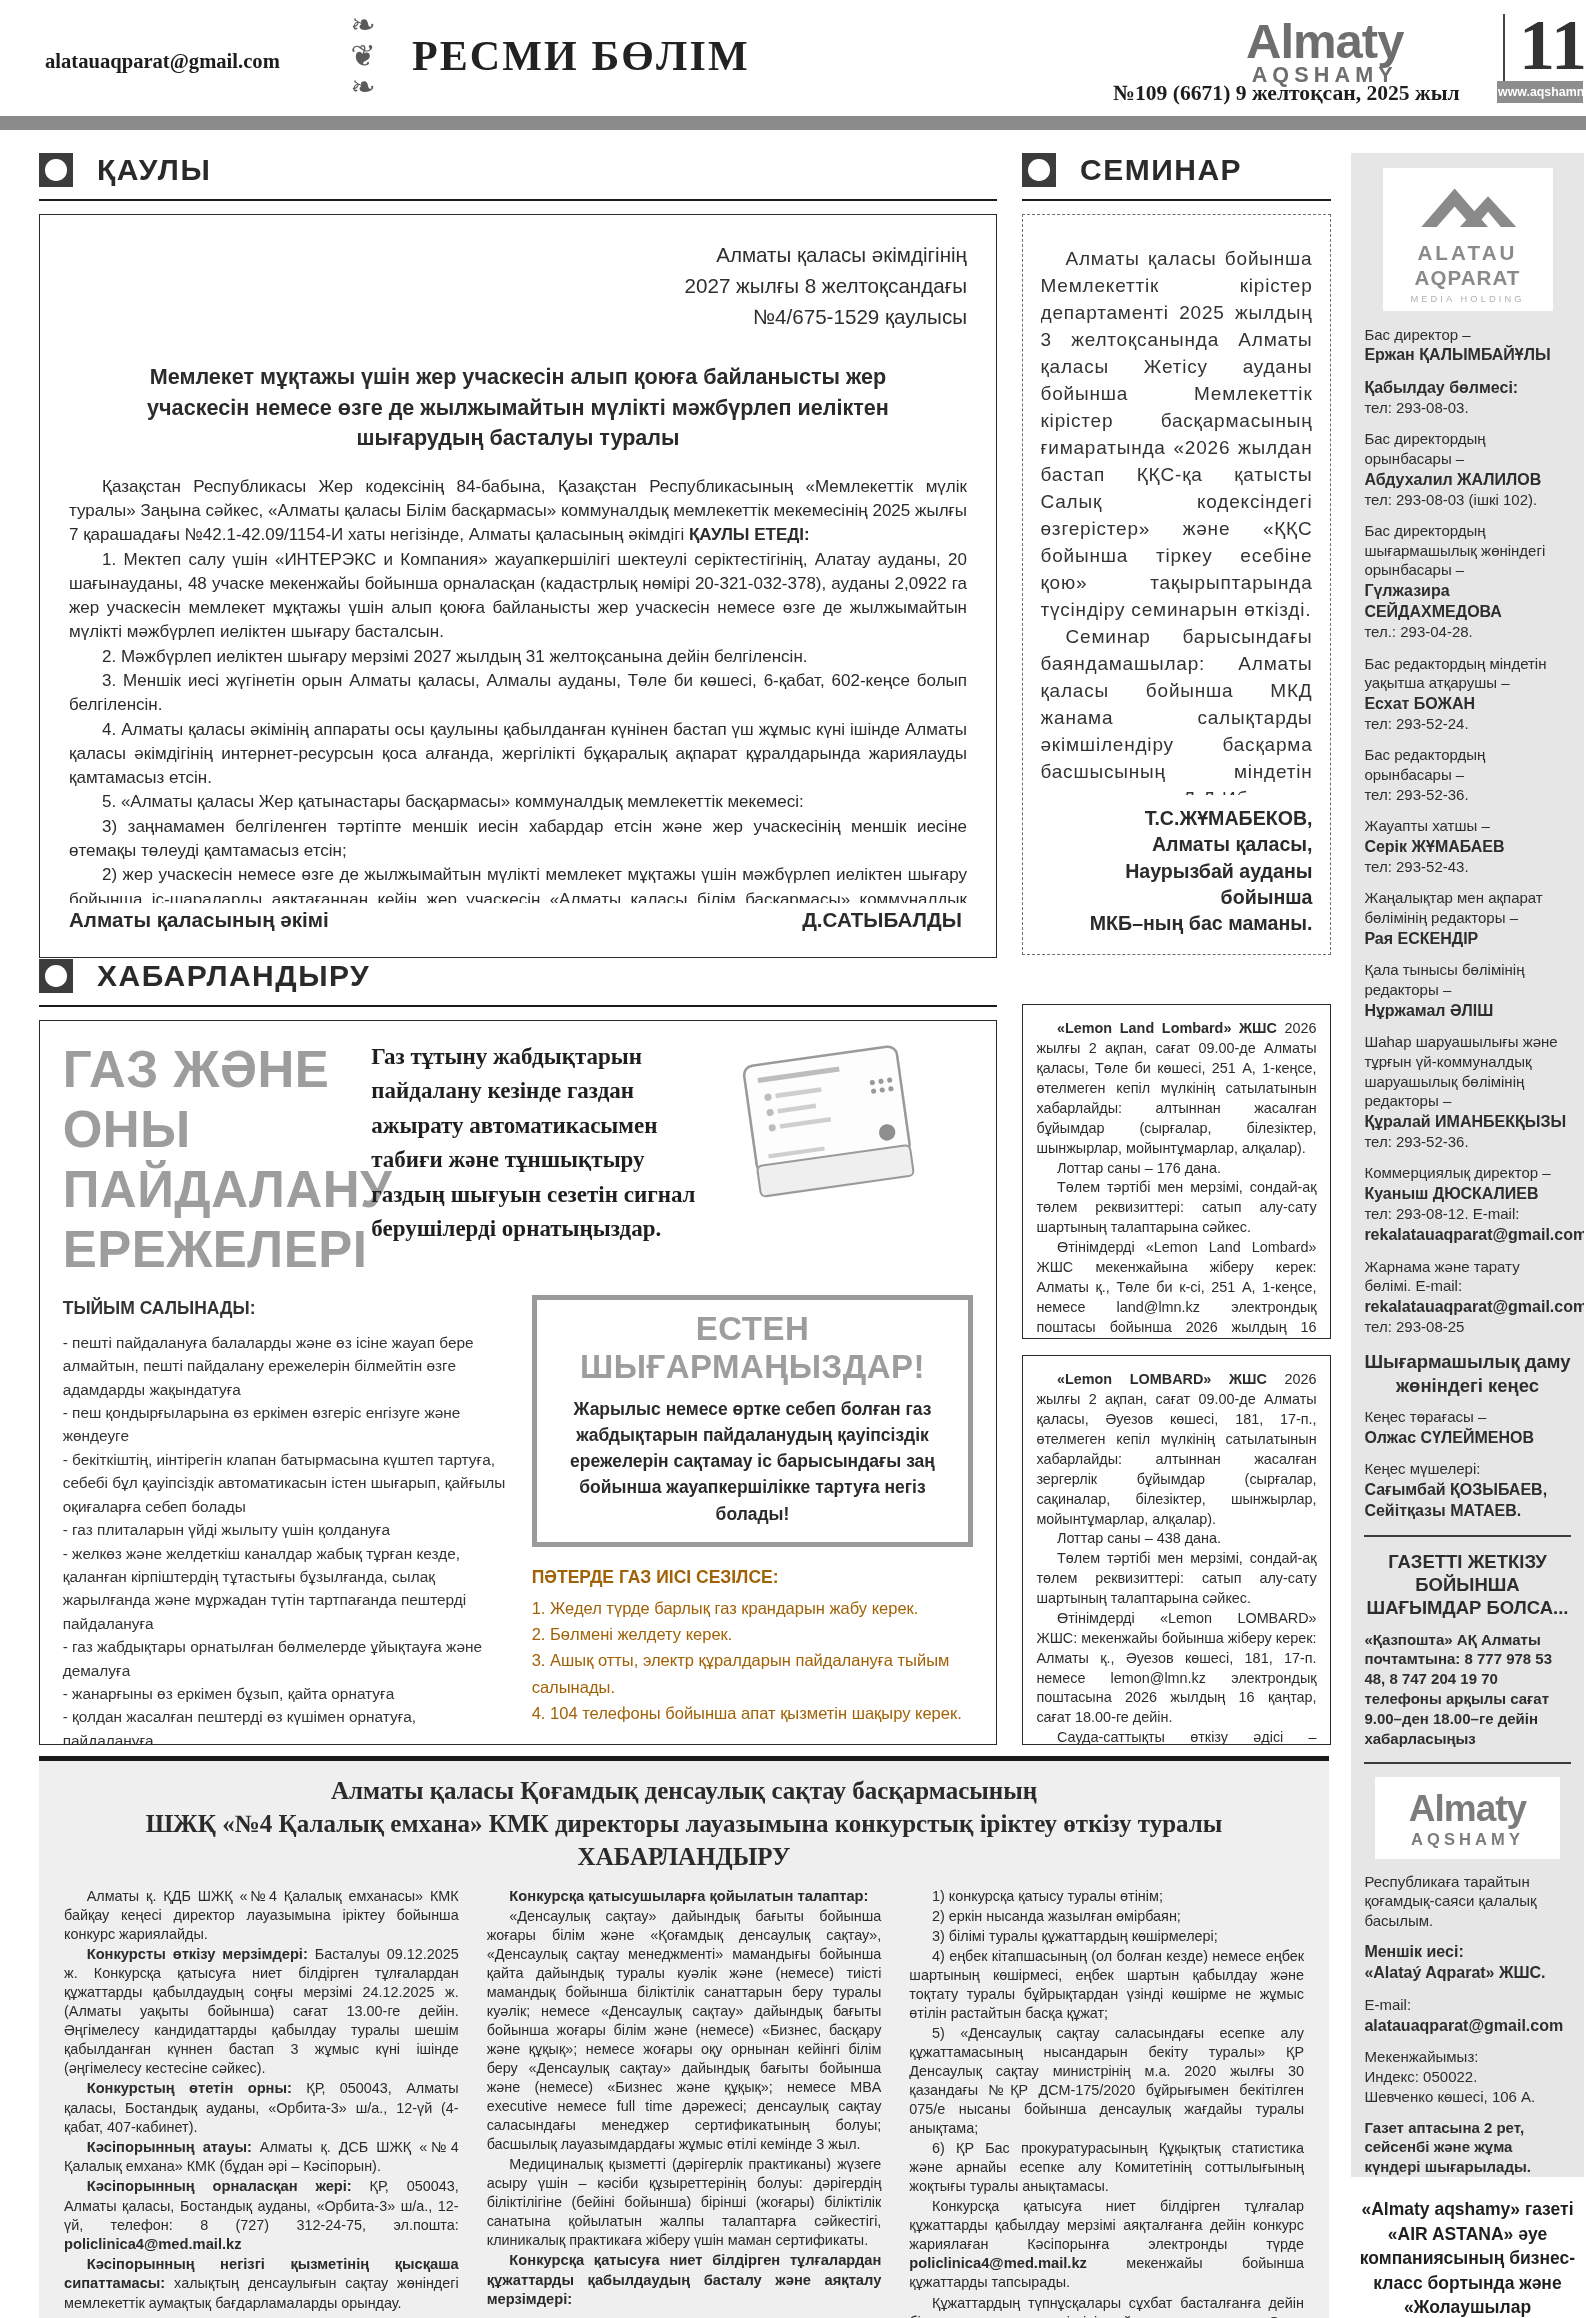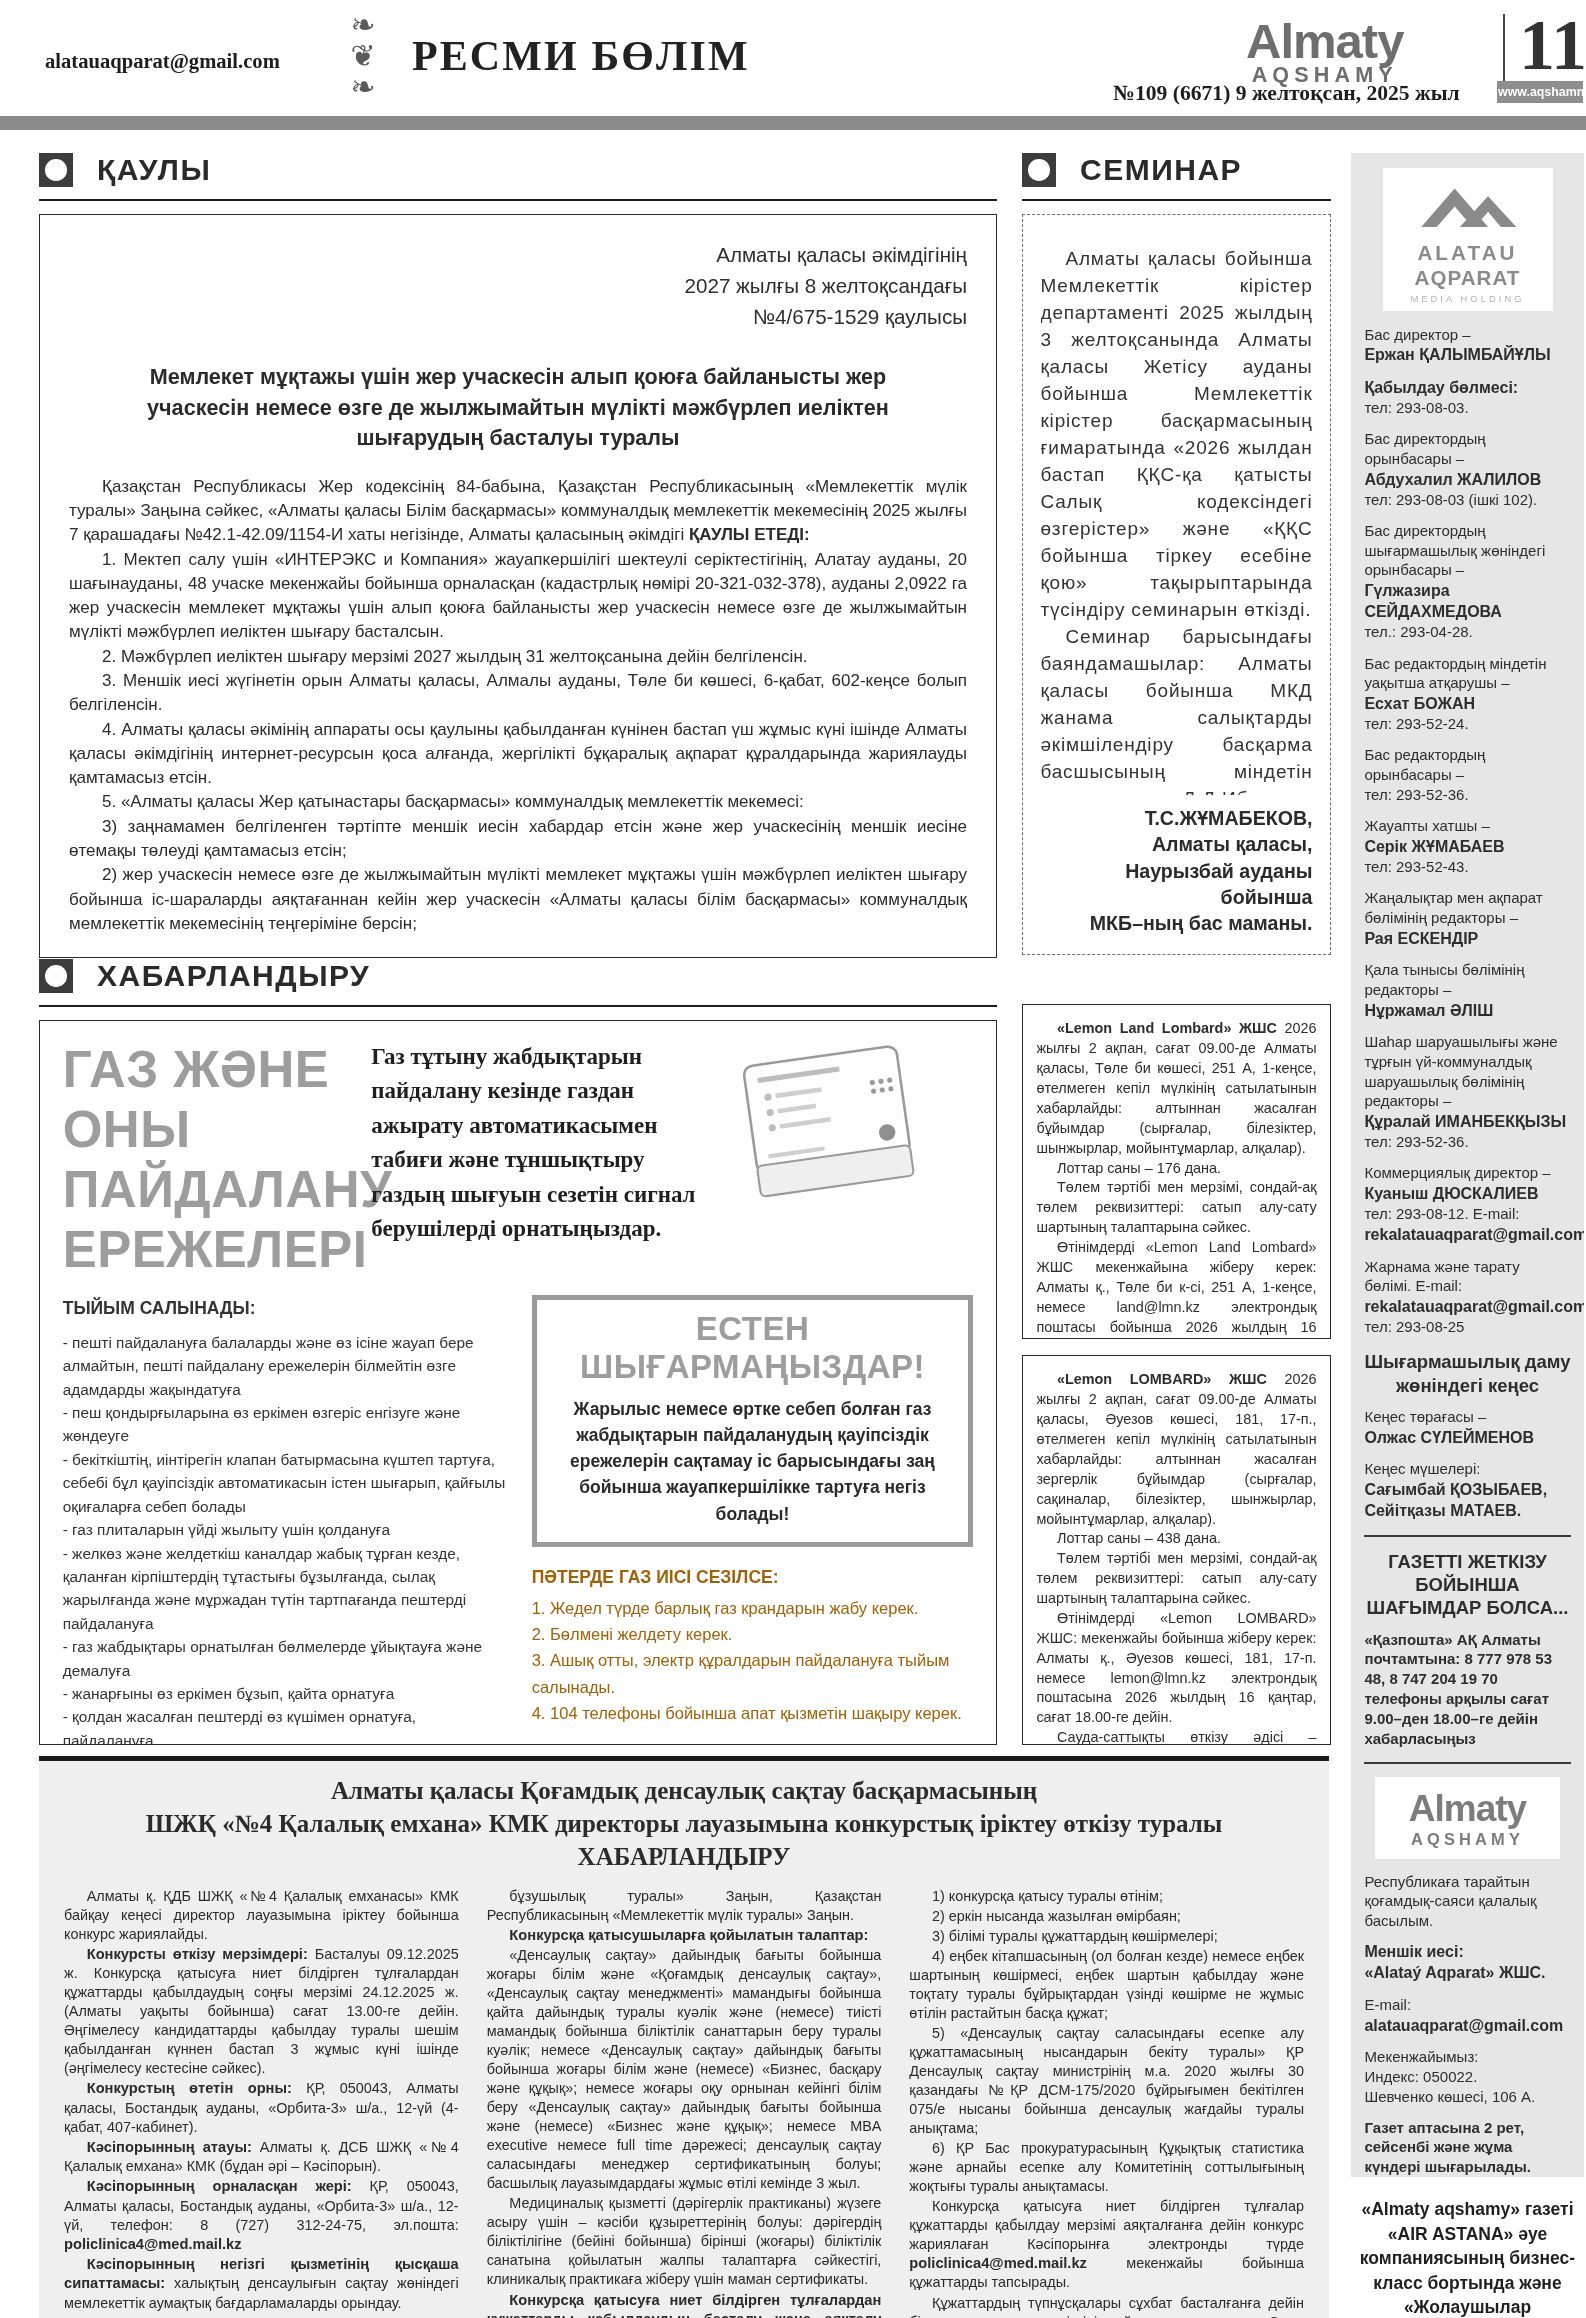--- a/index.html
+++ b/index.html
@@ -129,20 +129,24 @@
 
       <p class="pz"> <span>Қазақстан Республикасы Жер кодексінің 84-бабына, Қазақстан Республикасының «Мемлекеттік мүлік туралы» Заңына сәйкес, «Алматы қаласы Білім басқармасы» коммуналдық мемлекеттік мекемесінің 2025 жылғы 7 қарашадағы №42.1-42.09/1154-И хаты негізінде, Алматы қаласының әкімдігі</span> <span class="b">ҚАУЛЫ ЕТЕДІ:</span> </p>
           <p class="pz"> <span>1. Мектеп салу үшін «ИНТЕРЭКС и Компания» жауапкершілігі шектеулі серіктестігінің, Алатау ауданы, 20 шағынауданы, 48 учаске мекенжайы бойынша орналасқан (кадастрлық нөмірі 20-321-032-378), ауданы 2,0922 га жер учаскесін мемлекет мұқтажы үшін алып қоюға байланысты жер учаскесін немесе өзге де жылжымайтын мүлікті мәжбүрлеп иеліктен шығару басталсын.</span>  </p>
           <p class="pz"> <span>2. Мәжбүрлеп иеліктен шығару мерзімі 2027 жылдың 31 желтоқсанына дейін белгіленсін.</span>  </p>
           <p class="pz"> <span>3. Меншік иесі жүгінетін орын Алматы қаласы, Алмалы ауданы, Төле би көшесі, 6-қабат, 602-кеңсе болып белгіленсін.</span>  </p>
           <p class="pz"> <span>4. Алматы қаласы әкімінің аппараты осы қаулыны қабылданған күнінен бастап үш жұмыс күні ішінде Алматы қаласы әкімдігінің интернет-ресурсын қоса алғанда, жергілікті бұқаралық ақпарат құралдарында жариялауды қамтамасыз етсін.</span>  </p>
           <p class="pz"> <span>5. «Алматы қаласы Жер қатынастары басқармасы» коммуналдық мемлекеттік мекемесі:</span>  </p>
           <p class="pz"> <span>3) заңнамамен белгіленген тәртіпте меншік иесін хабардар етсін және жер учаскесінің меншік иесіне өтемақы төлеуді қамтамасыз етсін;</span>  </p>
           <p class="pz"> <span>2) жер учаскесін немесе өзге де жылжымайтын мүлікті мемлекет мұқтажы үшін мәжбүрлеп иеліктен шығару бойынша іс-шараларды аяқтағаннан кейін жер учаскесін «Алматы қаласы білім басқармасы» коммуналдық мемлекеттік мекемесінің теңгеріміне берсін;</span>  </p>
         </div>
+      <div class="qauly-sign">
+        <span>Алматы қаласының әкімі</span>
+        <span>Д.САТЫБАЛДЫ</span>
+      </div>
     </div>
   </div>
 
   <div id="seminar-section">
     <div class="section-head">
       <div class="sq">
           <div class="circ"></div>
         </div>
       <div class="t">СЕМИНАР</div>
     </div>
@@ -401,21 +405,20 @@
       <p class="pz"> <span>Алматы қ. ҚДБ ШЖҚ «№4 Қалалық емханасы» КМК байқау кеңесі директор лауазымына іріктеу бойынша конкурс жариялайды.</span>  </p>
           <p class="pz"><span class="b">Конкурсты өткізу мерзімдері:</span> <span>Басталуы 09.12.2025 ж. Конкурсқа қатысуға ниет білдірген тұлғалардан құжаттарды қабылдаудың соңғы мерзімі 24.12.2025 ж. (Алматы уақыты бойынша) сағат 13.00-ге дейін. Әңгімелесу кандидаттарды қабылдау туралы шешім қабылданған күннен бастап 3 жұмыс күні ішінде (әңгімелесу кестесіне сәйкес).</span>  </p>
           <p class="pz"><span class="b">Конкурстың өтетін орны:</span> <span>ҚР, 050043, Алматы қаласы, Бостандық ауданы, «Орбита-3» ш/а., 12-үй (4-қабат, 407-кабинет).</span>  </p>
           <p class="pz"><span class="b">Кәсіпорынның атауы:</span> <span>Алматы қ. ДСБ ШЖҚ «№4 Қалалық емхана» КМК (бұдан әрі – Кәсіпорын).</span>  </p>
           <p class="pz"><span class="b">Кәсіпорынның орналасқан жері:</span> <span>ҚР, 050043, Алматы қаласы, Бостандық ауданы, «Орбита-3» ш/а., 12-үй, телефон: 8 (727) 312-24-75, эл.пошта:</span> <span class="b">policlinica4@med.mail.kz</span> </p>
           <p class="pz"><span class="b">Кәсіпорынның негізгі қызметінің қысқаша сипаттамасы:</span> <span>халықтың денсаулығын сақтау жөніндегі мемлекеттік аумақтық бағдарламаларды орындау.</span>  </p>
           <p class="pz">   </p>
         </div>
       <div class="kk-col">
 
-      <p class="pz"> <span>бұзушылық туралы» Заңын, Қазақстан Республикасының «Мемлекеттік мүлік туралы» Заңын.</span>  </p>
           <p class="pz"><span class="b">Конкурсқа қатысушыларға қойылатын талаптар:</span>   </p>
           <p class="pz"> <span>«Денсаулық сақтау» дайындық бағыты бойынша жоғары білім және «Қоғамдық денсаулық сақтау», «Денсаулық сақтау менеджменті» мамандығы бойынша қайта дайындық туралы куәлік және (немесе) тиісті мамандық бойынша біліктілік санаттарын беру туралы куәлік; немесе «Денсаулық сақтау» дайындық бағыты бойынша жоғары білім және (немесе) «Бизнес, басқару және құқық»; немесе жоғары оқу орнынан кейінгі білім беру «Денсаулық сақтау» дайындық бағыты бойынша және (немесе) «Бизнес және құқық»; немесе MBA executive немесе full time дәрежесі; денсаулық сақтау саласындағы менеджер сертификатының болуы; басшылық лауазымдардағы жұмыс өтілі кемінде 3 жыл.</span>  </p>
           <p class="pz"> <span>Медициналық қызметті (дәрігерлік практиканы) жүзеге асыру үшін – кәсіби құзыреттерінің болуы: дәрігердің біліктілігіне (бейіні бойынша) бірінші (жоғары) біліктілік санатына қойылатын жалпы талаптарға сәйкестігі, клиникалық практикаға жіберу үшін маман сертификаты.</span>  </p>
           <p class="pz"><span class="b">Конкурсқа қатысуға ниет білдірген тұлғалардан құжаттарды қабылдаудың басталу және аяқталу мерзімдері:</span>   </p>
         </div>
       <div class="kk-col">
 
       <p class="pz"> <span>1) конкурсқа қатысу туралы өтінім;</span>  </p>
           <p class="pz"> <span>2) еркін нысанда жазылған өмірбаян;</span>  </p>
           <p class="pz"> <span>3) білімі туралы құжаттардың көшірмелері;</span>  </p>

